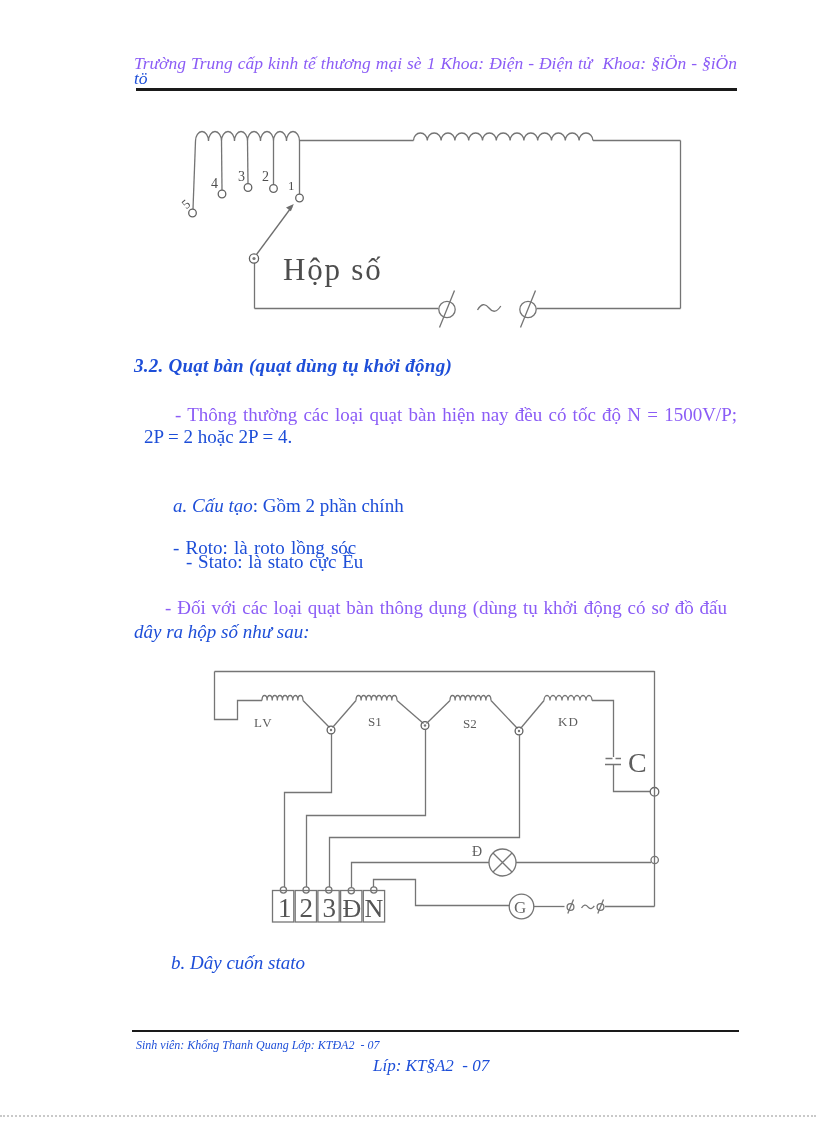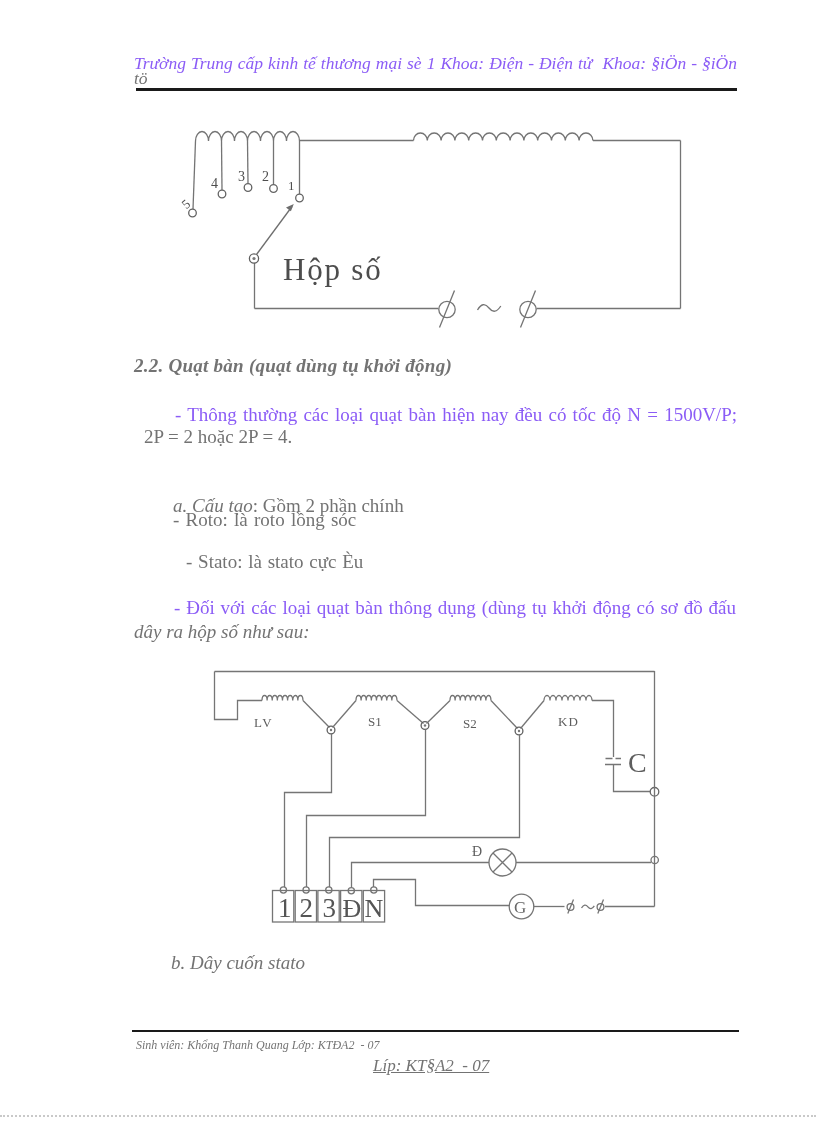--- a/index.html
+++ b/index.html
@@ -1,54 +1,54 @@
 <!DOCTYPE html>
 <html><head>
 <meta charset="utf-8">
 <style>
 html,body{margin:0;padding:0;}
 body{width:816px;height:1123px;background:#fff;position:relative;overflow:hidden;
      font-family:"Liberation Serif",serif;}
-.t{position:absolute;white-space:nowrap;color:#737373;font-size:19px;line-height:19px;}
+.t{position:absolute;white-space:nowrap;color:#1d4ed8;font-size:19px;line-height:19px;}
 .j{position:absolute;color:#8b5cf6;font-size:19px;line-height:19px;white-space:normal;
    text-align:justify;text-align-last:justify;margin-top:6px;}
 svg{position:absolute;left:0;top:0;}
 </style>
 </head>
 <body>
 
 <div class="j" style="left:134px;top:49px;width:603px;font-style:italic;font-size:17.5px;line-height:17.5px;">Trường Trung cấp kinh tế thương mại sè 1 Khoa: Điện - Điện tử&nbsp; Khoa: §iÖn - §iÖn</div>
 
 <div class="t" style="left:134px;top:69px;font-style:italic;font-size:17.5px;">tö</div>
 
 <div style="position:absolute;left:136px;top:88px;width:601px;height:3px;background:#1a1a1a;"></div>
 
-<div class="t" style="left:134px;top:356px;font-weight:bold;font-style:italic;letter-spacing:0.25px;">2.2. Quạt bàn (quạt dùng tụ khởi động)</div>
+<div class="t" style="left:134px;top:356px;font-weight:bold;font-style:italic;letter-spacing:0.25px;">3.2. Quạt bàn (quạt dùng tụ khởi động)</div>
 
 <div class="j" style="left:134px;top:399px;width:562px;padding-left:41px;">- Thông thường các loại quạt bàn hiện nay đều có tốc độ N = 1500V/P;</div>
 
 <div class="t" style="left:144px;top:427px;">2P = 2 hoặc 2P = 4.</div>
 
 <div class="t" style="left:173px;top:496px;"><i>a. Cấu tạo</i>: Gồm 2 phần chính</div>
 
-<div class="t" style="left:173px;top:510px;word-spacing:1.5px;">- Roto: là roto lồng sóc</div>
+<div class="t" style="left:173px;top:538px;word-spacing:1.5px;">- Roto: là roto lồng sóc</div>
 
 <div class="t" style="left:186px;top:552px;word-spacing:1px;">- Stato: là stato cực Èu</div>
 
-<div class="j" style="left:133px;top:592px;width:562px;padding-left:41px;">- Đối với các loại quạt bàn thông dụng (dùng tụ khởi động có sơ đồ đấu</div>
+<div class="j" style="left:124px;top:592px;width:562px;padding-left:41px;">- Đối với các loại quạt bàn thông dụng (dùng tụ khởi động có sơ đồ đấu</div>
 
 <div class="t" style="left:134px;top:622px;font-style:italic;">dây ra hộp số như sau:</div>
 
 <div class="t" style="left:171px;top:953px;font-style:italic;text-align:right;">b. Dây cuốn stato</div>
 
 <div style="position:absolute;left:132px;top:1030px;width:607px;height:2px;background:#1a1a1a;"></div>
 
 <div class="t" style="left:136px;top:1036px;font-style:italic;font-size:12px;">Sinh viên: Khổng Thanh Quang Lớp: KTĐA2&nbsp; - 07</div>
 
-<div class="t" style="left:373px;top:1056px;font-style:italic;font-size:17px;text-decoration:underline;">Líp: KT§A2&nbsp; - 07</div>
+<div class="t" style="left:373px;top:1056px;font-style:italic;font-size:17px;">Líp: KT§A2&nbsp; - 07</div>
 
 <div style="position:absolute;left:0;top:1115px;width:816px;height:0;border-top:2px dotted #c9c9c9;"></div>
 
 <svg width="816" height="1123" viewBox="0 0 816 1123" fill="none">
 <g stroke="#747474" stroke-width="1.3">
 
 <path d="M195.5,141 a6.5,9.5 0 0 1 13,0 a6.5,9.5 0 0 1 13,0 a6.5,9.5 0 0 1 13,0 a6.5,9.5 0 0 1 13,0 a6.5,9.5 0 0 1 13,0 a6.5,9.5 0 0 1 13,0 a6.5,9.5 0 0 1 13,0 a6.5,9.5 0 0 1 13,0"></path>
 
 <path d="M195.5,141 L193,209"></path>
 

